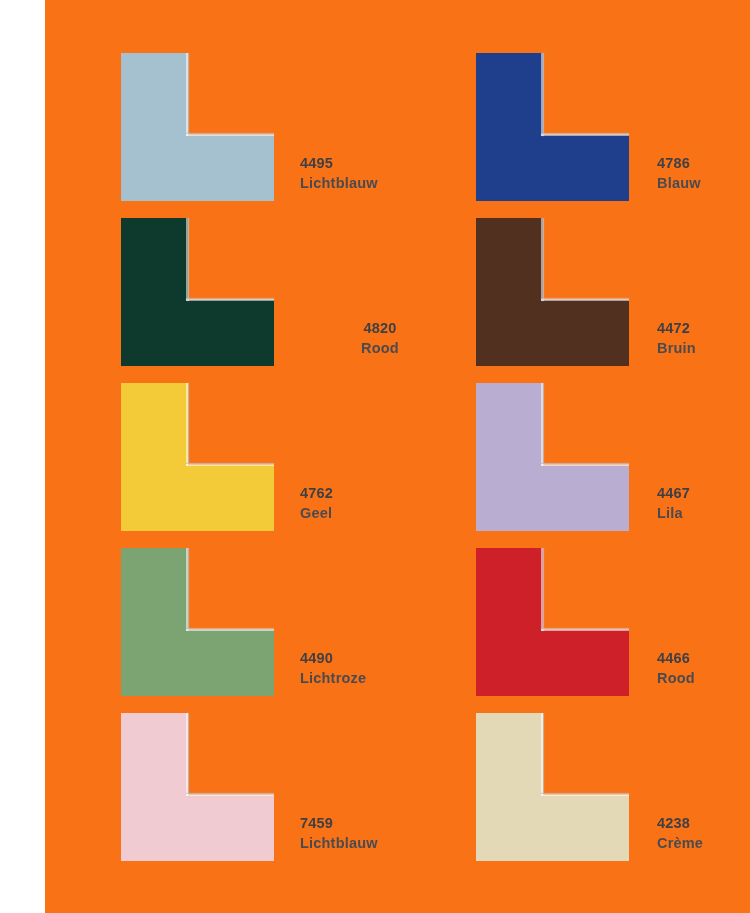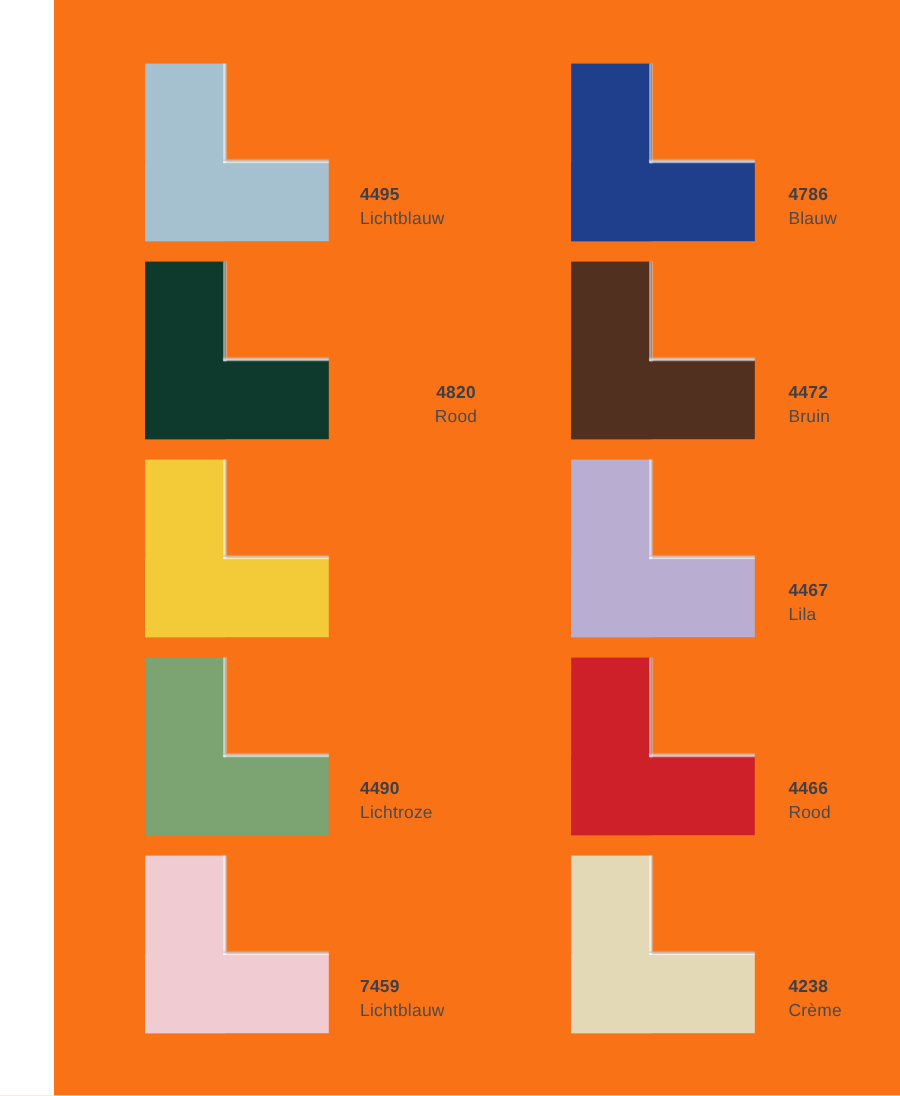--- a/index.html
+++ b/index.html
@@ -88,21 +88,21 @@
   }
   .caption .code {
     font-size: 14.5px;
     font-weight: 700;
     letter-spacing: 0.2px;
     color: #3f3f44;
     white-space: nowrap;
   }
   .caption .name {
     font-size: 14.5px;
-    font-weight: 400;
+    font-weight: 700;
     letter-spacing: 0.2px;
     color: #4b4b4f;
     white-space: nowrap;
   }
 </style>
 </head>
 <body>
 
 <div id="catalog-sheet">
     <div class="swatch-entry" style="left: 76px; top: 53px;">
@@ -153,20 +153,24 @@
         <div class="name">Bruin</div>
       </div>
     </div>
     <div class="swatch-entry" style="left: 76px; top: 383px;">
       <div class="lshape">
         <div class="leg-vertical" style="background: rgb(243, 203, 57);"></div>
         <div class="leg-horizontal" style="background: rgb(243, 203, 57);"></div>
         <div class="bevel-right"></div>
         <div class="bevel-top"></div>
       </div>
+      <div class="caption" style="left: 179px;">
+        <div class="code">4762</div>
+        <div class="name">Geel</div>
+      </div>
     </div>
     <div class="swatch-entry" style="left: 431px; top: 383px;">
       <div class="lshape">
         <div class="leg-vertical" style="background: rgb(185, 174, 209);"></div>
         <div class="leg-horizontal" style="background: rgb(185, 174, 209);"></div>
         <div class="bevel-right"></div>
         <div class="bevel-top"></div>
       </div>
       <div class="caption" style="left: 181px;">
         <div class="code">4467</div>

